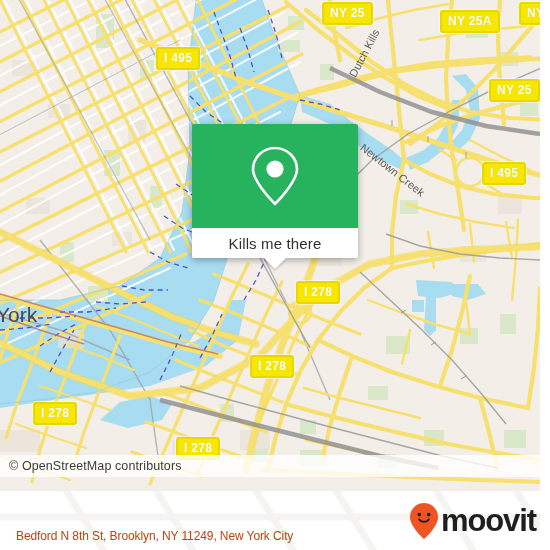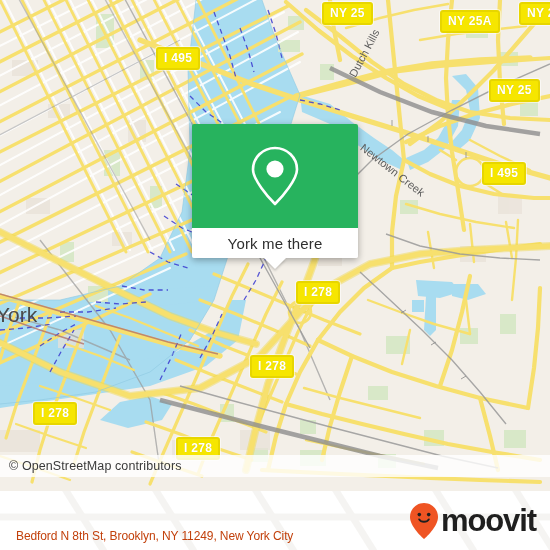--- a/index.html
+++ b/index.html
@@ -1,19 +1,19 @@
 <!DOCTYPE html>
 <html><head>
 <meta charset="utf-8">
 <style>
   html,body{margin:0;padding:0;background:#fff;}
   body{width:550px;height:550px;overflow:hidden;
        font-family:"Liberation Sans","DejaVu Sans",sans-serif;}
 
-  #app{position:relative;width:550px;height:550px;overflow:hidden;background:#f2efe9;}
+  #app{position:relative;width:502px;height:550px;overflow:hidden;background:#f2efe9;padding-left:38px;}
 
   
   #map{position:absolute;left:0;top:0;width:550px;height:491px;overflow:hidden;
        background:#f3efe8;}
   #map svg{position:absolute;left:0;top:0;}
 
   
   #attrib{position:absolute;left:0;bottom:14px;width:550px;height:22px;
           background:rgba(255,255,255,0.80);
           display:flex;align-items:center;}
@@ -399,21 +399,21 @@
   </div>
 
   <div id="card">
     <div id="card-top" style="background: rgb(39, 179, 94);">
       <svg width="54" height="62" viewBox="0 0 54 62">
         <path d="M27 3 C14.8 3 5 12.6 5 24.4 C5 34.6 20 52 27 59 C34 52 49 34.6 49 24.4 C49 12.6 39.2 3 27 3 Z" fill="none" stroke="#ffffff" stroke-width="2.6" stroke-linejoin="round"></path>
         <circle cx="27" cy="24" r="8.6" fill="#ffffff"></circle>
       </svg>
     </div>
     <div id="card-foot">
-      <span>York me there</span>
+      <span>Kills me there</span>
     </div>
     <div id="card-tip"></div>
   </div>
 
   <div id="footer">
     <svg id="footer-wm" viewBox="0 0 550 59">
       <g stroke="#eceae6" stroke-width="7" fill="none">
         <path d="M60,-10 L110,70"></path>
           <path d="M150,-10 L200,70"></path>
         <path d="M250,-10 L300,70"></path>

